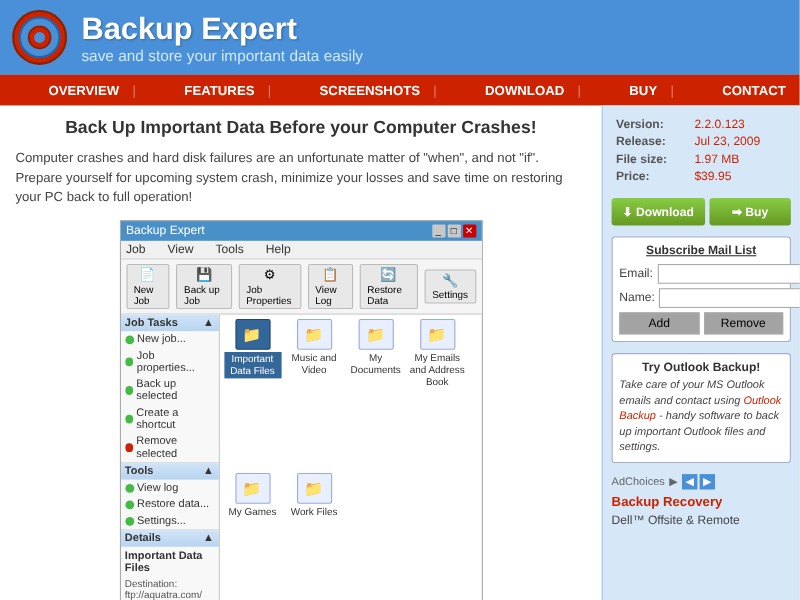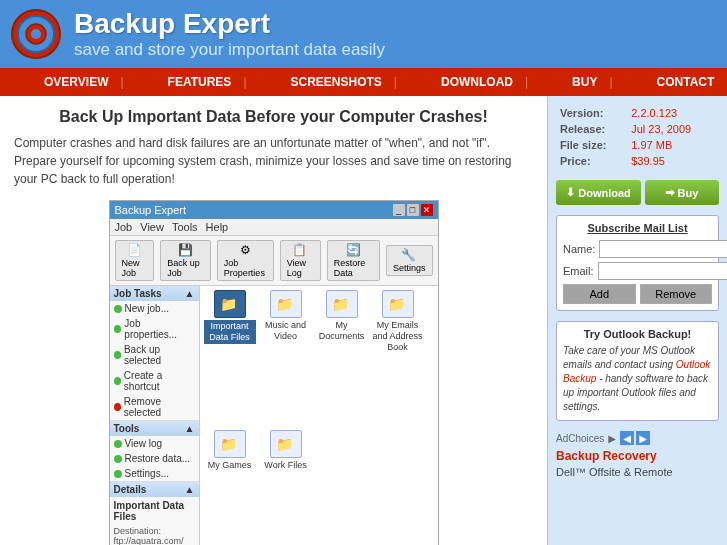--- a/index.html
+++ b/index.html
@@ -2,21 +2,21 @@
 <html><head>
   <meta charset="utf-8">
   <style>
     * { margin: 0; padding: 0; box-sizing: border-box; }
     body { font-family: Arial, sans-serif; font-size: 12px; background: #c0c0c0; width: 727px; }
     
     
     .header { background: #4a90d9; padding: 8px 10px; display: flex; align-items: center; gap: 12px; }
     .header-logo { width: 52px; height: 52px; }
     .header-text h1 { color: white; font-size: 28px; font-weight: bold; text-shadow: 1px 1px 2px rgba(0,0,0,0.3); }
-    .header-text p { color: #d0e8ff; font-size: 17px; }
+    .header-text p { color: #d0e8ff; font-size: 14px; }
     
     
     .nav { background: #cc2200; display: flex; align-items: center; padding: 0; }
     .nav a { color: white; text-decoration: none; font-size: 12px; font-weight: bold; padding: 7px 12px; display: block; margin-left: 32px; }
     .nav-sep { color: rgba(255,255,255,0.4); }
     
     
     .main-layout { display: flex; background: white; }
     
     
@@ -28,21 +28,21 @@
     
     .screenshot-frame { border: 1px solid #aaa; margin: 0 auto 12px; width: 330px; background: white; }
     .screenshot-titlebar { background: #4a90c8; padding: 3px 5px; display: flex; align-items: center; justify-content: space-between; }
     .screenshot-title { color: white; font-size: 11px; }
     .win-btns { display: flex; gap: 2px; }
     .win-btn { width: 12px; height: 12px; border-radius: 1px; font-size: 9px; text-align: center; line-height: 12px; cursor: pointer; }
     .win-btn-min { background: #c8c8c8; }
     .win-btn-max { background: #c8c8c8; }
     .win-btn-close { background: #cc0000; color: white; }
     
-    .screenshot-menubar { background: #f0f0f0; border-bottom: 1px solid #ccc; padding: 2px 5px; font-size: 11px; color: #333; display: flex; gap: 8px; }
+    .screenshot-menubar { background: #f0f0f0; border-bottom: 1px solid #ccc; padding: 2px 5px; font-size: 11px; color: #333; display: flex; gap: 20px; }
     
     .screenshot-toolbar { background: #f5f5f5; border-bottom: 1px solid #ccc; padding: 4px 5px; display: flex; gap: 6px; align-items: center; }
     .toolbar-btn { background: #e8e8e8; border: 1px solid #bbb; border-radius: 2px; padding: 2px 6px; font-size: 10px; display: flex; flex-direction: column; align-items: center; gap: 1px; cursor: pointer; }
     .toolbar-icon { font-size: 12px; }
     .toolbar-label { font-size: 9px; }
     
     .screenshot-body { display: flex; }
     .screenshot-sidebar { width: 90px; border-right: 1px solid #ccc; background: #f8f8f8; }
     .sidebar-section { border-bottom: 1px solid #ddd; }
     .sidebar-section-title { background: linear-gradient(to bottom, #d0e4f8, #b8d4f0); padding: 2px 4px; font-size: 10px; font-weight: bold; color: #333; display: flex; justify-content: space-between; }
@@ -296,25 +296,25 @@
       <button class="btn-buy">
         <span>➡</span>
         <span>Buy</span>
       </button>
     </div>
 
     
     <div class="subscribe-box">
       <div class="subscribe-title">Subscribe Mail List</div>
       <div class="form-row">
+        <label class="form-label">Email:</label>
+        <input class="form-input" type="text" style="">
+      </div>
+      <div class="form-row">
         <label class="form-label">Name:</label>
-        <input class="form-input" type="text" style="">
-      </div>
-      <div class="form-row">
-        <label class="form-label">Email:</label>
         <input class="form-input" type="text" style="">
       </div>
       <div class="sub-buttons">
         <button class="sub-btn">Add</button>
         <button class="sub-btn">Remove</button>
       </div>
     </div>
 
     
     <div class="outlook-box">

